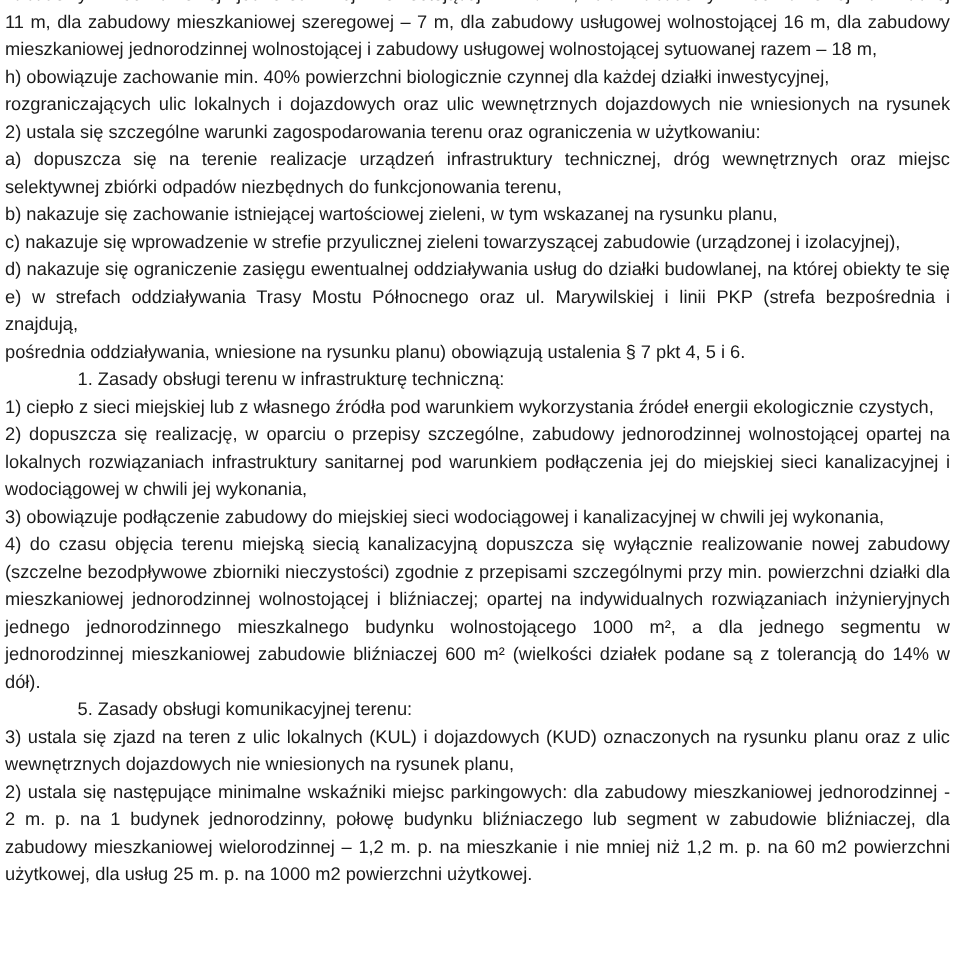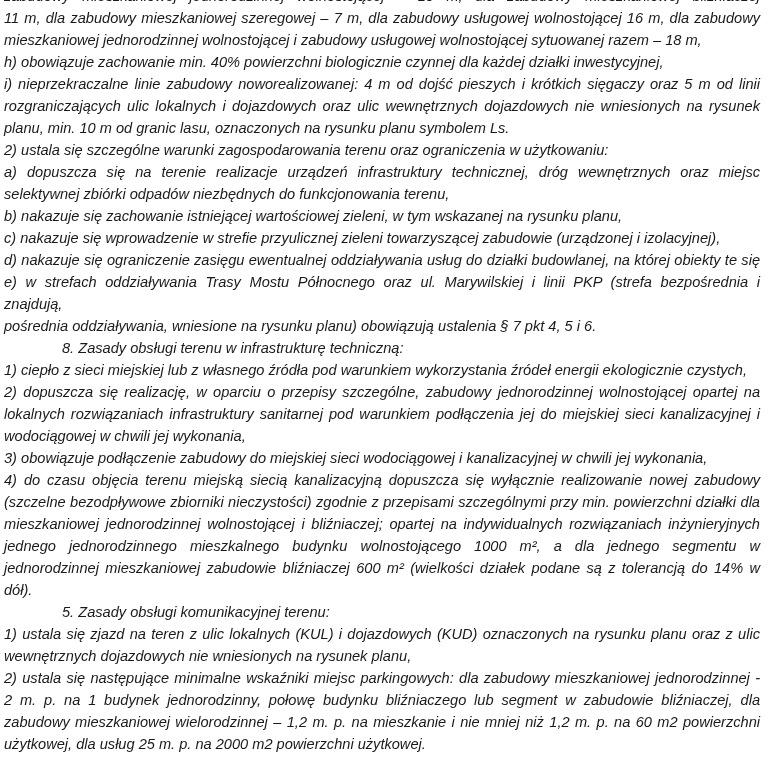--- a/index.html
+++ b/index.html
@@ -21,21 +21,20 @@
       padding-left: 4px;
       font-family: "Liberation Sans", sans-serif;
       font-size: 14.6px;
       line-height: 22px;
       color: #1a1a1a;
     }
     .line {
       display: block;
       white-space: nowrap;
       overflow: visible;
-      font-style: italic;
     }
     .just {
       text-align: justify;
       text-align-last: justify;
       white-space: normal;
     }
     .heading {
       padding-left: 58px;
     }
     .gap {
@@ -44,51 +43,49 @@
   </style>
 </head>
 <body>
 
 <div class="page">
   <span class="line just">zabudowy mieszkaniowej jednorodzinnej wolnostojącej – 10 m, dla zabudowy mieszkaniowej bliźniaczej</span>
 
   <span class="line just">11 m, dla zabudowy mieszkaniowej szeregowej – 7 m, dla zabudowy usługowej wolnostojącej 16 m, dla zabudowy</span>
   <span class="line">mieszkaniowej jednorodzinnej wolnostojącej i zabudowy usługowej wolnostojącej sytuowanej razem – 18 m,</span>
   <span class="line">h) obowiązuje zachowanie min. 40% powierzchni biologicznie czynnej dla każdej działki inwestycyjnej,</span>
-  <span class="line just">i) nieprzekraczalne linie zabudowy noworealizowanej: 4 m od dojść pieszych i krótkich sięgaczy oraz 5 m od linii</span>
   <span class="line just">rozgraniczających ulic lokalnych i dojazdowych oraz ulic wewnętrznych dojazdowych nie wniesionych na rysunek</span>
-  <span class="line">planu, min. 10 m od granic lasu, oznaczonych na rysunku planu symbolem Ls.</span>
   <span class="line">2) ustala się szczególne warunki zagospodarowania terenu oraz ograniczenia w użytkowaniu:</span>
   <span class="line just">a) dopuszcza się na terenie realizacje urządzeń infrastruktury technicznej, dróg wewnętrznych oraz miejsc</span>
   <span class="line">selektywnej zbiórki odpadów niezbędnych do funkcjonowania terenu,</span>
   <span class="line">b) nakazuje się zachowanie istniejącej wartościowej zieleni, w tym wskazanej na rysunku planu,</span>
   <span class="line">c) nakazuje się wprowadzenie w strefie przyulicznej zieleni towarzyszącej zabudowie (urządzonej i izolacyjnej),</span>
   <span class="line just">d) nakazuje się ograniczenie zasięgu ewentualnej oddziaływania usług do działki budowlanej, na której obiekty te się</span>
   <span class="line just">e) w strefach oddziaływania Trasy Mostu Północnego oraz ul. Marywilskiej i linii PKP (strefa bezpośrednia i</span>
   <span class="line">znajdują,</span>
   <span class="line">pośrednia oddziaływania, wniesione na rysunku planu) obowiązują ustalenia § 7 pkt 4, 5 i 6.</span>
 
-  <span class="line heading">8. Zasady obsługi terenu w infrastrukturę techniczną:</span>
+  <span class="line heading">1. Zasady obsługi terenu w infrastrukturę techniczną:</span>
 
   <span class="line">1) ciepło z sieci miejskiej lub z własnego źródła pod warunkiem wykorzystania źródeł energii ekologicznie czystych,</span>
   <span class="line just">2) dopuszcza się realizację, w oparciu o przepisy szczególne, zabudowy jednorodzinnej wolnostojącej opartej na</span>
   <span class="line just">lokalnych rozwiązaniach infrastruktury sanitarnej pod warunkiem podłączenia jej do miejskiej sieci kanalizacyjnej i</span>
   <span class="line">wodociągowej w chwili jej wykonania,</span>
   <span class="line">3) obowiązuje podłączenie zabudowy do miejskiej sieci wodociągowej i kanalizacyjnej w chwili jej wykonania,</span>
   <span class="line just">4) do czasu objęcia terenu miejską siecią kanalizacyjną dopuszcza się wyłącznie realizowanie nowej zabudowy</span>
   <span class="line just">(szczelne bezodpływowe zbiorniki nieczystości) zgodnie z przepisami szczególnymi przy min. powierzchni działki dla</span>
   <span class="line just">mieszkaniowej jednorodzinnej wolnostojącej i bliźniaczej; opartej na indywidualnych rozwiązaniach inżynieryjnych</span>
   <span class="line just">jednego jednorodzinnego mieszkalnego budynku wolnostojącego 1000 m², a dla jednego segmentu w</span>
   <span class="line just">jednorodzinnej mieszkaniowej zabudowie bliźniaczej 600 m² (wielkości działek podane są z tolerancją do 14% w</span>
   <span class="line">dół).</span>
 
   <span class="line heading">5. Zasady obsługi komunikacyjnej terenu:</span>
 
-  <span class="line just">1) ustala się zjazd na teren z ulic lokalnych (KUL) i dojazdowych (KUD) oznaczonych na rysunku planu oraz z ulic</span>
+  <span class="line just">3) ustala się zjazd na teren z ulic lokalnych (KUL) i dojazdowych (KUD) oznaczonych na rysunku planu oraz z ulic</span>
   <span class="line">wewnętrznych dojazdowych nie wniesionych na rysunek planu,</span>
   <span class="line just">2) ustala się następujące minimalne wskaźniki miejsc parkingowych: dla zabudowy mieszkaniowej jednorodzinnej -</span>
   <span class="line just">2 m. p. na 1 budynek jednorodzinny, połowę budynku bliźniaczego lub segment w zabudowie bliźniaczej, dla</span>
   <span class="line just">zabudowy mieszkaniowej wielorodzinnej – 1,2 m. p. na mieszkanie i nie mniej niż 1,2 m. p. na 60 m2 powierzchni</span>
-  <span class="line">użytkowej, dla usług 25 m. p. na 2000 m2 powierzchni użytkowej.</span>
+  <span class="line">użytkowej, dla usług 25 m. p. na 1000 m2 powierzchni użytkowej.</span>
 
   <div class="gap"></div>
 
 </div>
 
 </body></html>

